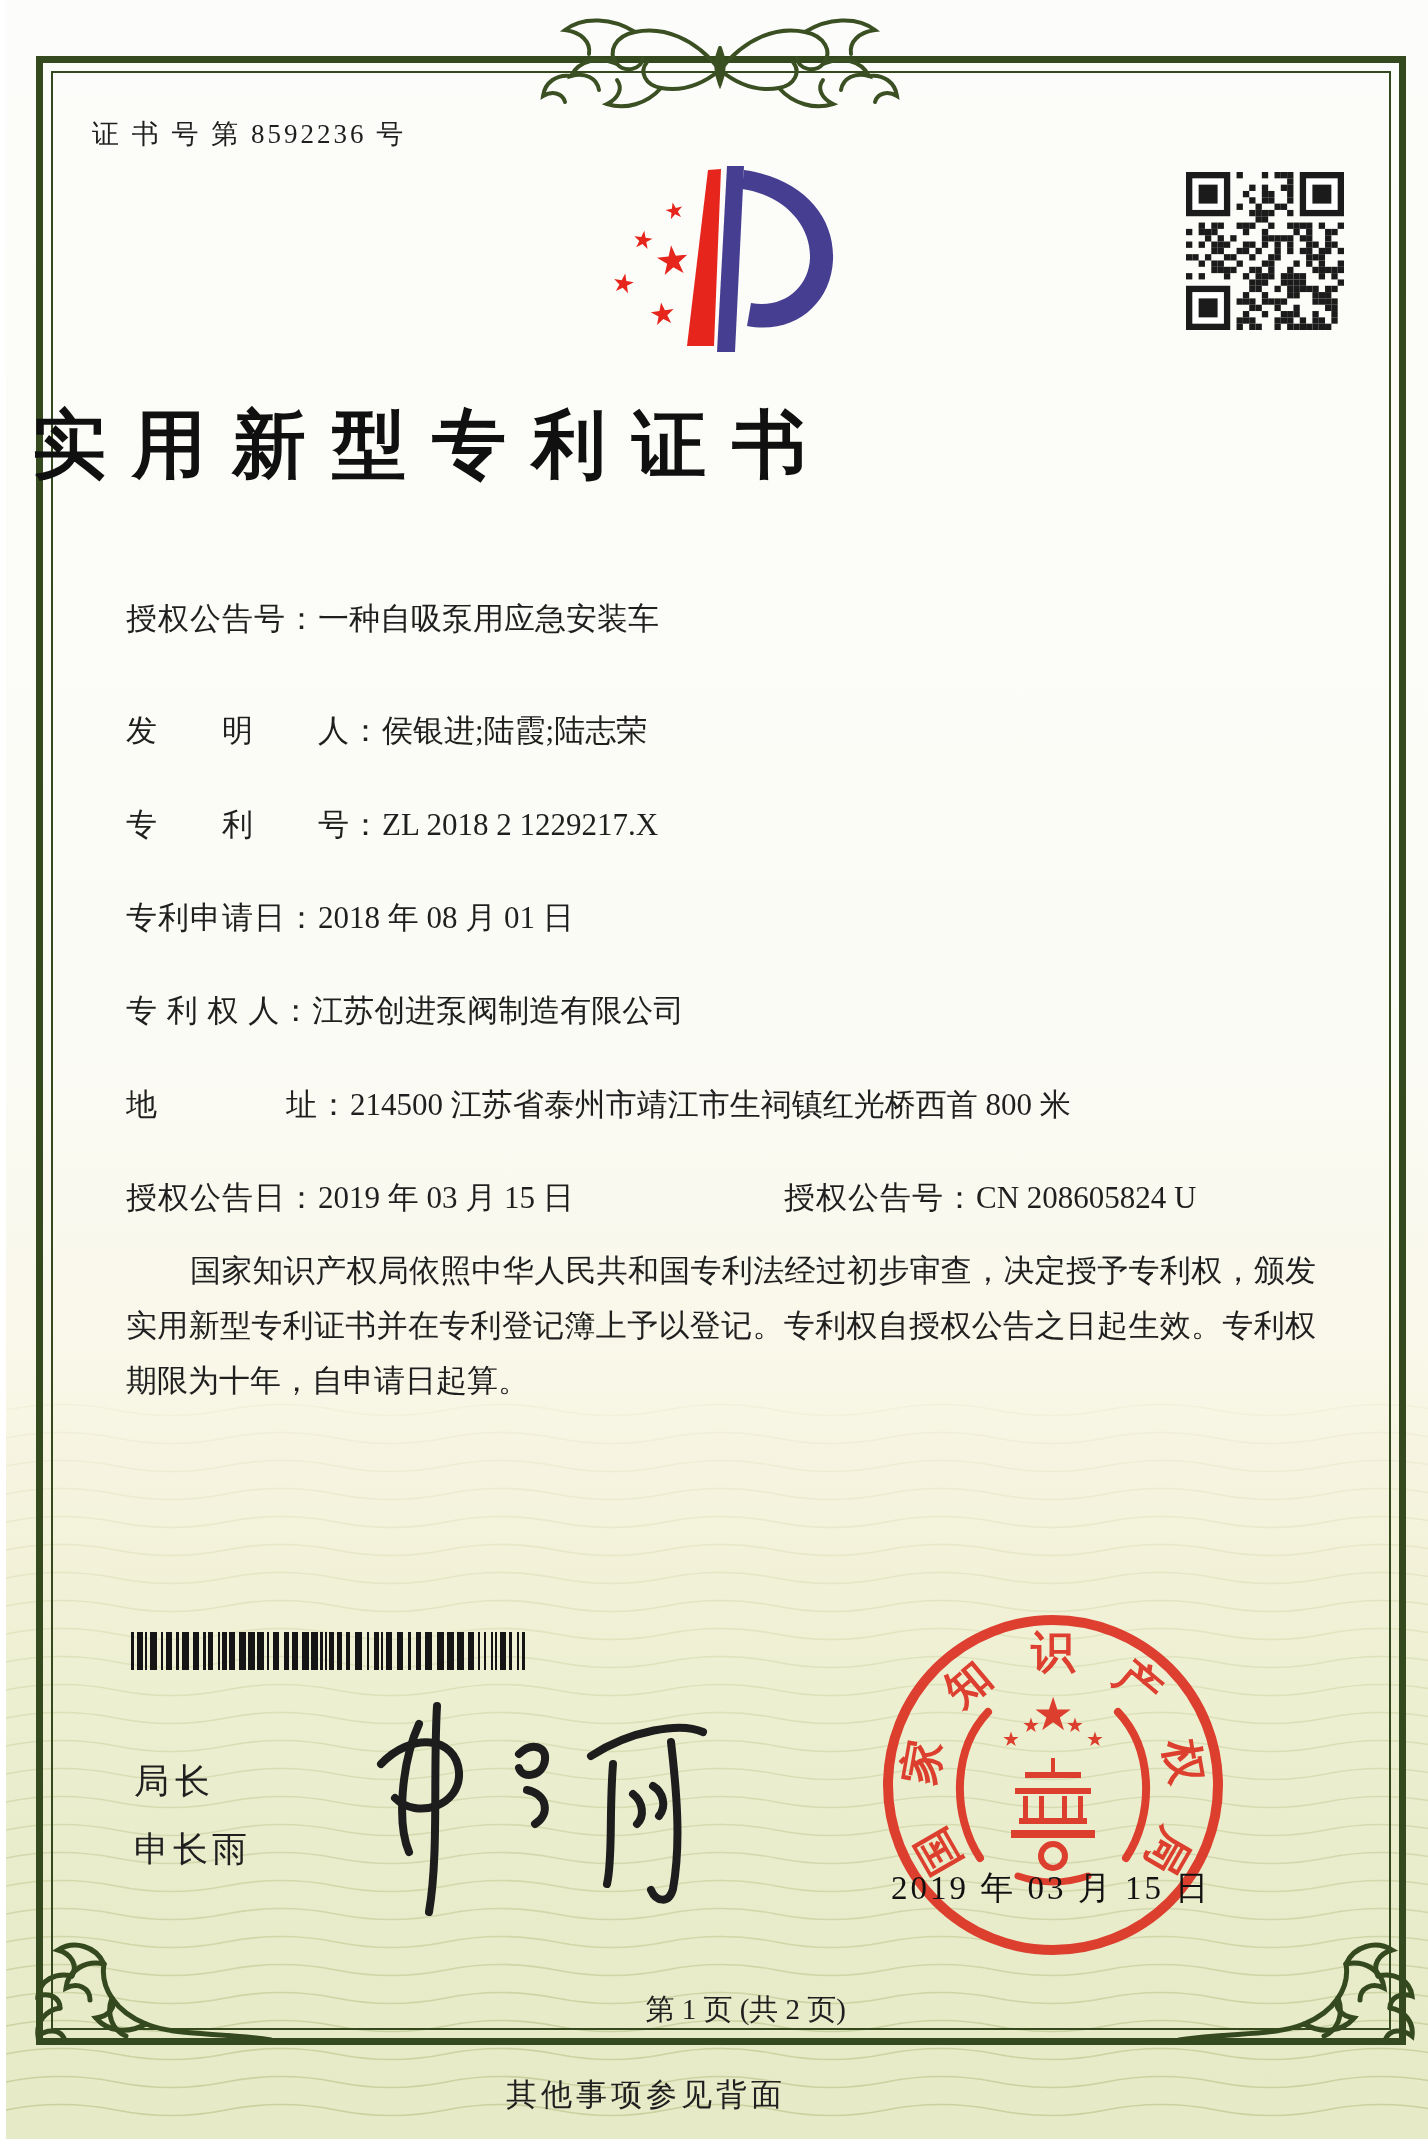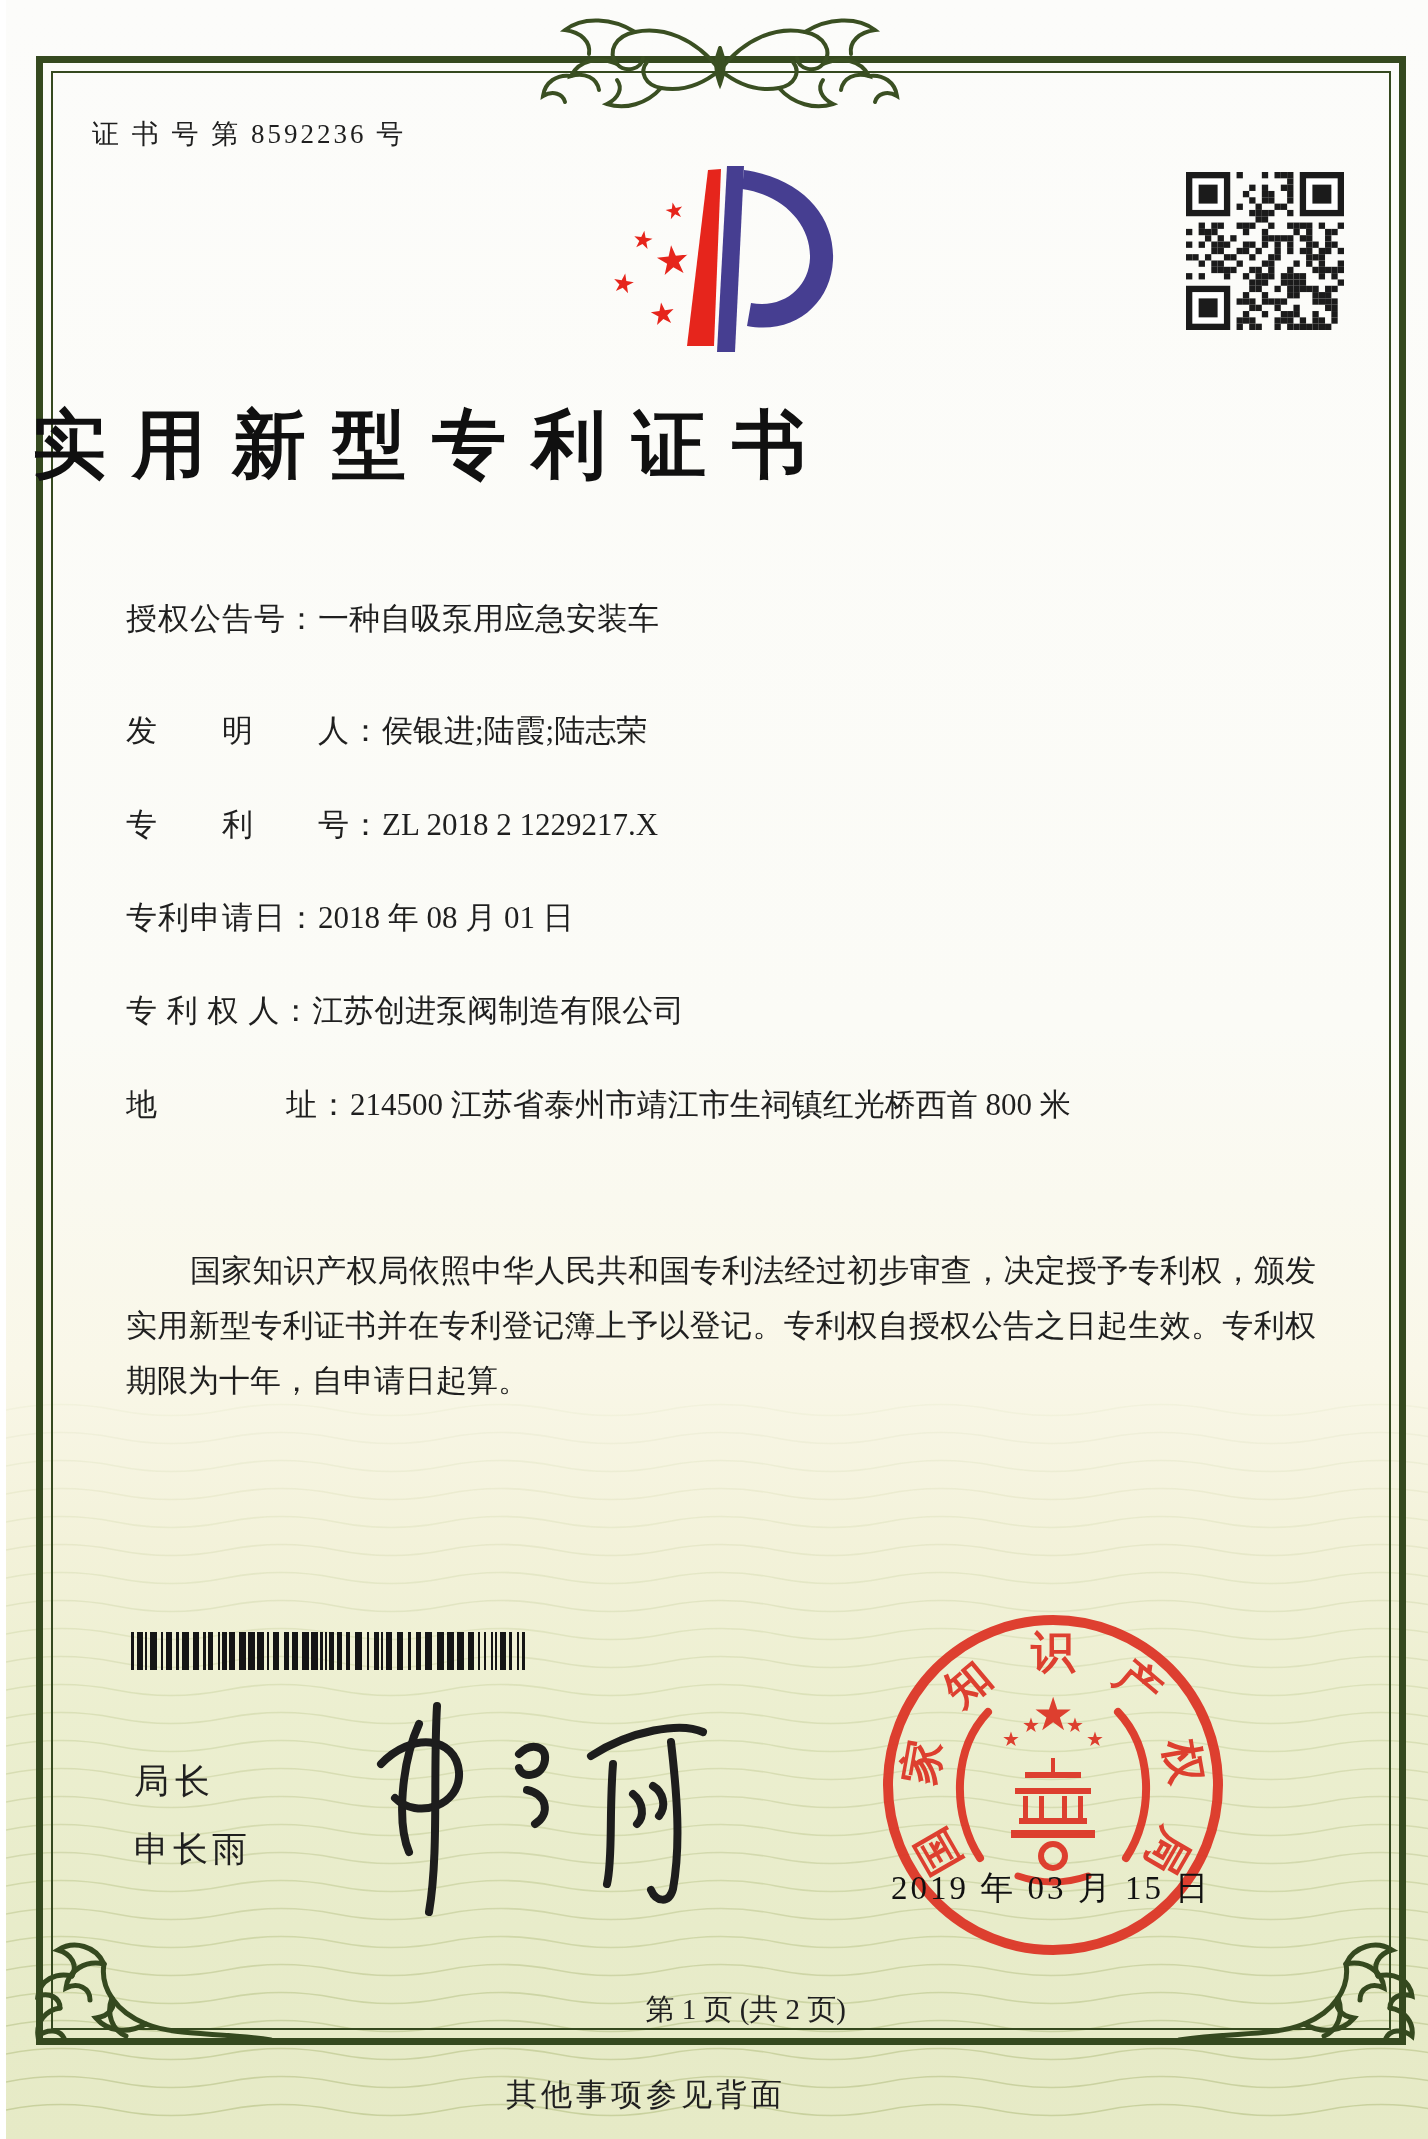--- a/index.html
+++ b/index.html
@@ -370,20 +370,28 @@
   </div>
   <div class="field-row f3">
     <span class="field-label">专利申请日：</span><span>2018 年 08 月 01 日</span>
   </div>
   <div class="field-row f4">
     <span class="field-label">专 利 权 人：</span><span>江苏创进泵阀制造有限公司</span>
   </div>
   <div class="field-row f5">
     <span class="field-label">地　　　　址：</span><span>214500 江苏省泰州市靖江市生祠镇红光桥西首 800 米</span>
   </div>
+  <div class="grant-row">
+    <span>
+      <span class="field-label">授权公告日：</span><span>2019 年 03 月 15 日</span>
+    </span>
+    <span class="grant-right">
+      <span class="field-label">授权公告号：</span><span>CN 208605824 U</span>
+    </span>
+  </div>
 
   <div class="legal">
     <p>国家知识产权局依照中华人民共和国专利法经过初步审查，决定授予专利权，颁发实用新型专利证书并在专利登记簿上予以登记。专利权自授权公告之日起生效。专利权期限为十年，自申请日起算。</p>
   </div>
 
   <svg class="barcode" id="barcode" width="396" height="38" viewBox="0 0 396 38">
       <rect x="0" y="0" width="3" height="38" fill="#151515"></rect>
       <rect x="6" y="0" width="6" height="38" fill="#151515"></rect>
       <rect x="14" y="0" width="2" height="38" fill="#151515"></rect>
       <rect x="19" y="0" width="7" height="38" fill="#151515"></rect>

